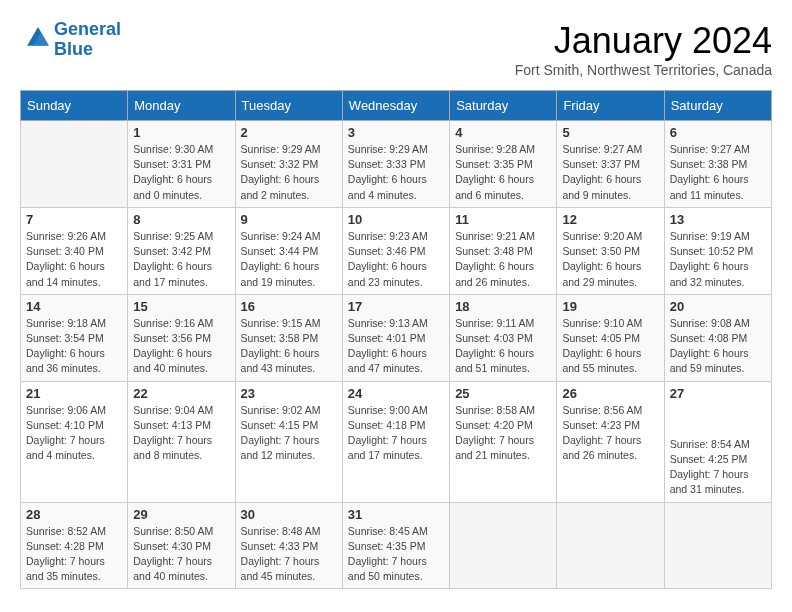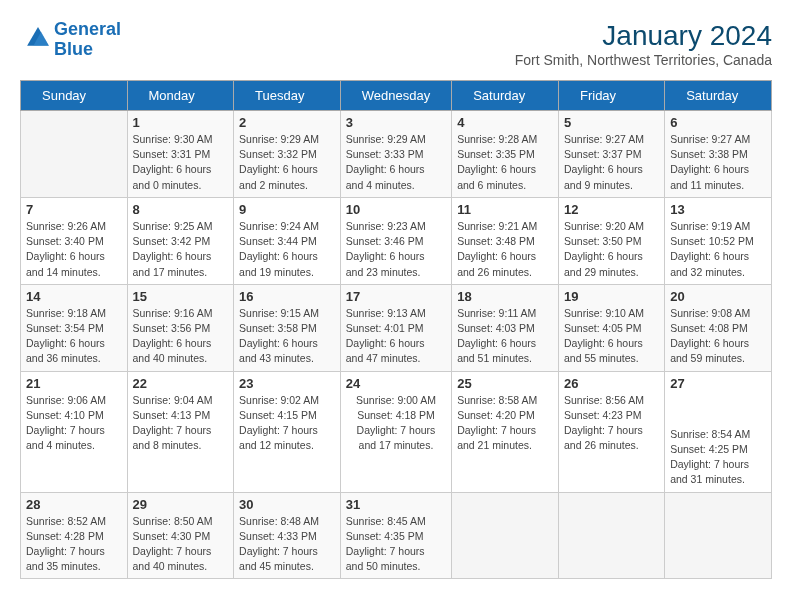--- a/index.html
+++ b/index.html
@@ -32,37 +32,37 @@
     }
     .logo-icon {
       width: 28px;
       height: 28px;
       margin-left: 4px;
     }
     .title-block {
       text-align: right;
     }
     .month-title {
-      font-size: 28px;
+      font-size: 36px;
       font-weight: normal;
-      color: #0c4a6e;
+      color: #000000;
     }
     .location {
       font-size: 14px;
       color: #555;
     }
     table {
       width: 100%;
       border-collapse: collapse;
       font-size: 11px;
     }
     thead tr th {
       background-color: #1a6eb5;
       color: #fff;
-      padding: 7px 21px;
+      padding: 7px 6px;
       text-align: left;
       font-size: 13px;
       font-weight: normal;
       border: 1px solid #aaa;
     }
     tbody tr td {
       vertical-align: top;
       border: 1px solid #ccc;
       padding: 4px 5px;
       width: 14.28%;
@@ -290,21 +290,21 @@
         </td>
         <td>
           <span class="day-number">23</span>
           <div class="day-info" style="white-space: pre-line;">Sunrise: 9:02 AM
 Sunset: 4:15 PM
 Daylight: 7 hours
 and 12 minutes.</div>
         </td>
         <td>
           <span class="day-number">24</span>
-          <div class="day-info" style="white-space: pre-line; text-align: center;">Sunrise: 9:00 AM
+          <div class="day-info" style="white-space: pre-line;">Sunrise: 9:00 AM
 Sunset: 4:18 PM
 Daylight: 7 hours
 and 17 minutes.</div>
         </td>
         <td>
           <span class="day-number">25</span>
           <div class="day-info" style="white-space: pre-line;">Sunrise: 8:58 AM
 Sunset: 4:20 PM
 Daylight: 7 hours
 and 21 minutes.</div>

